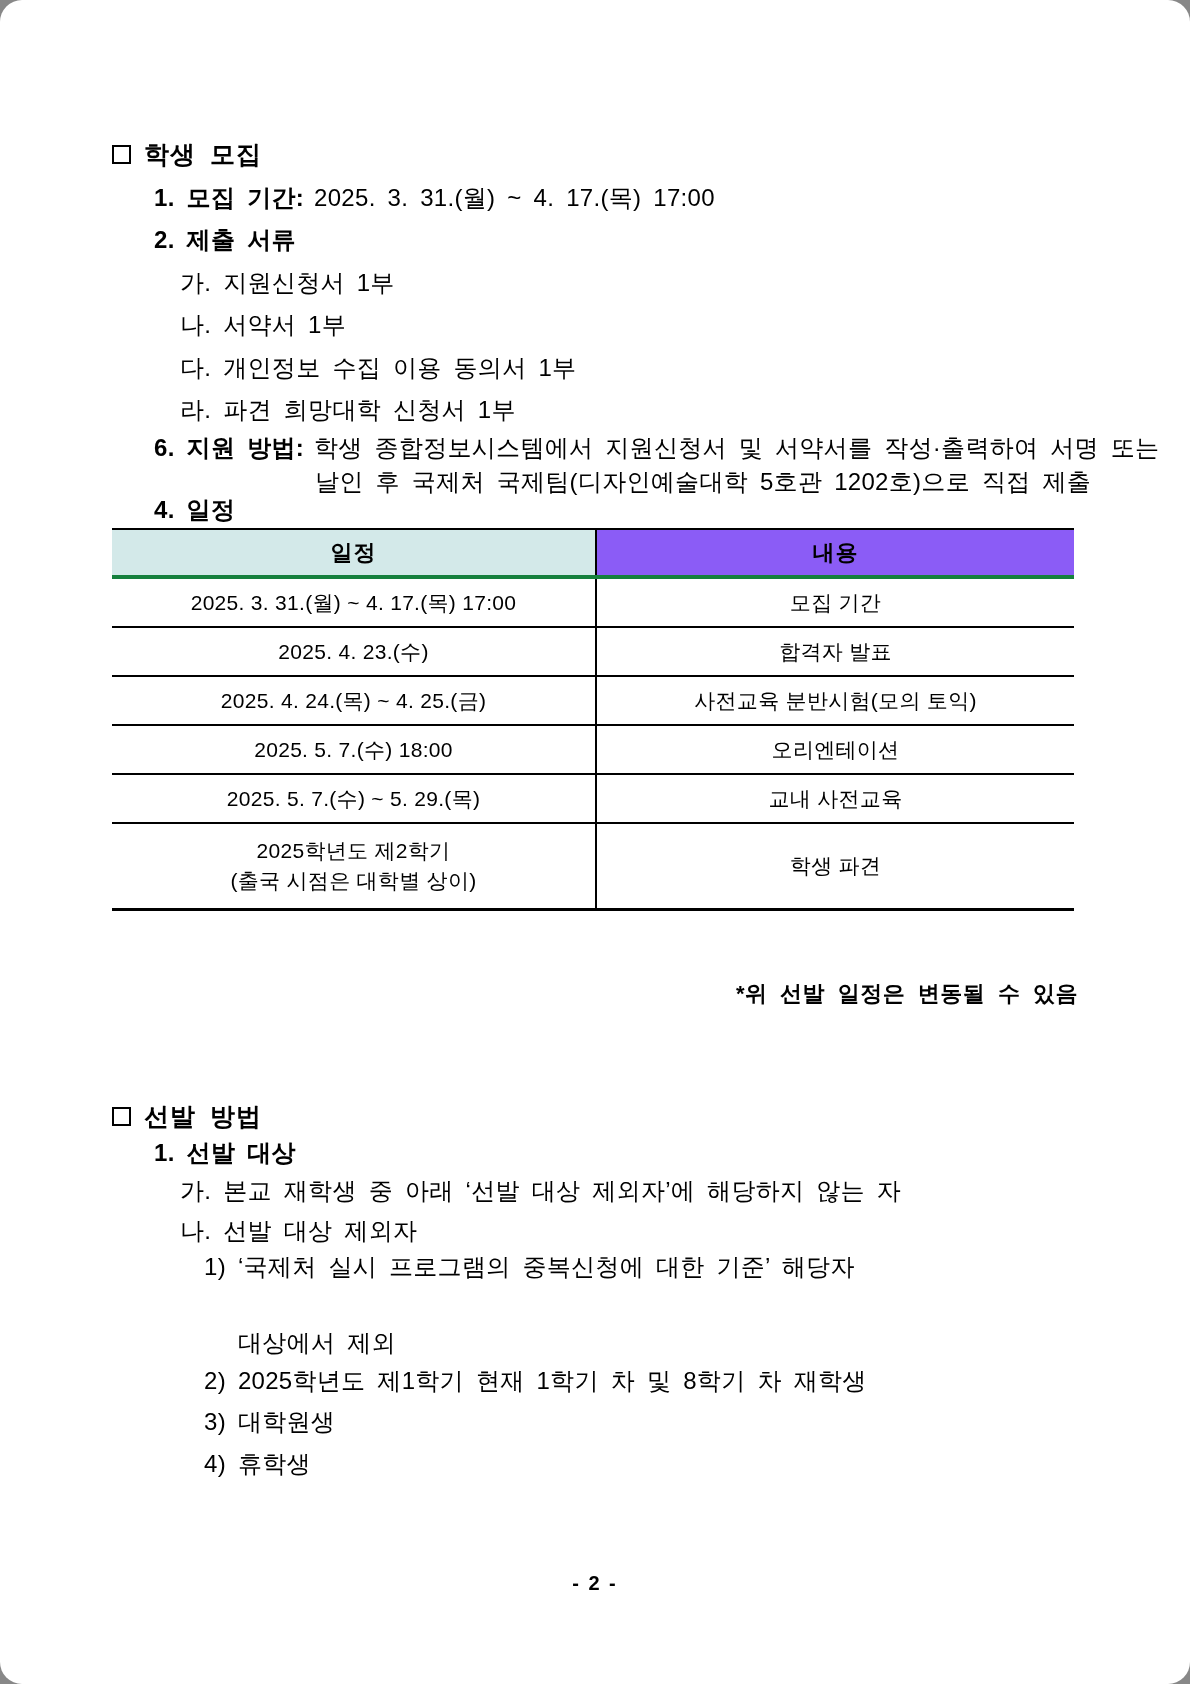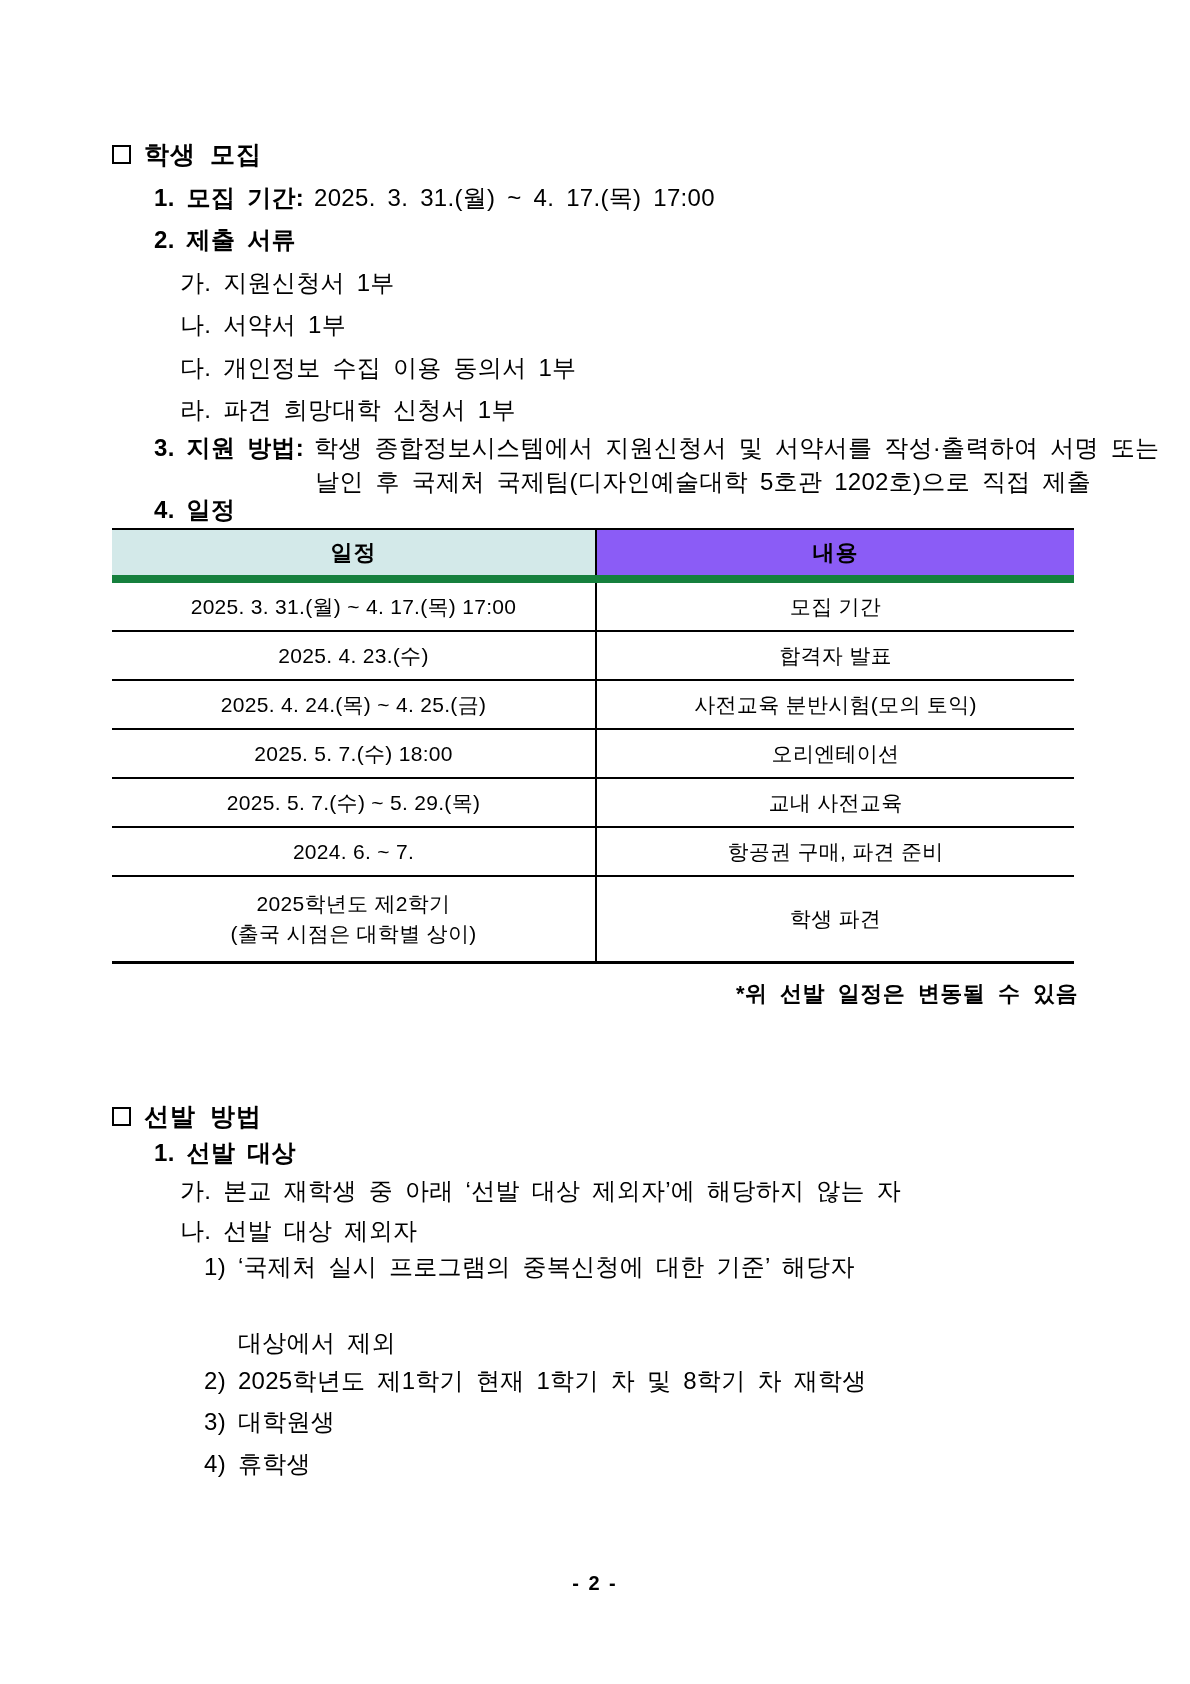--- a/index.html
+++ b/index.html
@@ -4,20 +4,21 @@
 <style>
   html,body{margin:0;padding:0;background:#888;}
   .page{
     position:relative;
     width:1190px;height:1684px;
     margin:0 auto;
     background:#ffffff;
     font-family:"Liberation Sans","DejaVu Sans",sans-serif;
     color:#000;
     overflow:hidden;
+    border-radius:22px;
   }
   .line{
     position:absolute;
     font-size:24px;
     line-height:1.2;
     white-space:nowrap;
     word-spacing:5px;
     letter-spacing:0.3px;
     margin-left:16px;
   }
@@ -46,21 +47,21 @@
     width:962px;
     border-collapse:collapse;
     table-layout:fixed;
     font-size:21px;
     text-align:center;
   }
   table.schedule col.c1{width:484px;}
   table.schedule col.c2{width:478px;}
   table.schedule th{
     border-top:2px solid #000;
-    border-bottom:8px solid #15803d;
+    border-bottom:4px solid #15803d;
     height:43px;
     font-weight:bold;
     font-size:22px;
     letter-spacing:1px;
   }
   table.schedule td{
     border-top:2px solid #000;
     height:43px;
     padding:2px 6px;
     letter-spacing:0.3px;
@@ -109,21 +110,21 @@
   </div>
 
   <div class="line b" style="left:138px;top:226px;">2. 제출 서류</div>
 
   <div class="line" style="left:164px;top:269px;">가. 지원신청서 1부</div>
   <div class="line" style="left:164px;top:311px;">나. 서약서 1부</div>
   <div class="line" style="left:164px;top:354px;">다. 개인정보 수집 이용 동의서 1부</div>
   <div class="line" style="left:164px;top:396px;">라. 파견 희망대학 신청서 1부</div>
 
   <div class="line" style="left:138px;top:434px;">
-    <span class="b label-gap">3. 지원 방법:</span><span>학생 종합정보시스템에서 지원신청서 및 서약서를 작성·출력하여 서명 또는</span>
+    <span class="b label-gap">6. 지원 방법:</span><span>학생 종합정보시스템에서 지원신청서 및 서약서를 작성·출력하여 서명 또는</span>
   </div>
   <div class="line" style="left:299px;top:468px;">날인 후 국제처 국제팀(디자인예술대학 5호관 1202호)으로 직접 제출</div>
 
   <div class="line b" style="left:138px;top:496px;">4. 일정</div>
 
   <table class="schedule">
     <colgroup>
         <col class="c1">
         <col class="c2">
       </colgroup>
@@ -145,24 +146,20 @@
       <td>사전교육 분반시험(모의 토익)</td>
     </tr>
     <tr>
       <td class="first">2025. 5. 7.(수) 18:00</td>
       <td>오리엔테이션</td>
     </tr>
     <tr>
       <td class="first">2025. 5. 7.(수) ~ 5. 29.(목)</td>
       <td>교내 사전교육</td>
     </tr>
-    <tr>
-      <td class="first">2024. 6. ~ 7.</td>
-      <td>항공권 구매, 파견 준비</td>
-    </tr>
     <tr class="last">
       <td class="first">
         <div>2025학년도 제2학기</div>
         <div>(출국 시점은 대학별 상이)</div>
       </td>
       <td>학생 파견</td>
     </tr>
   </tbody>
     </table>
 

